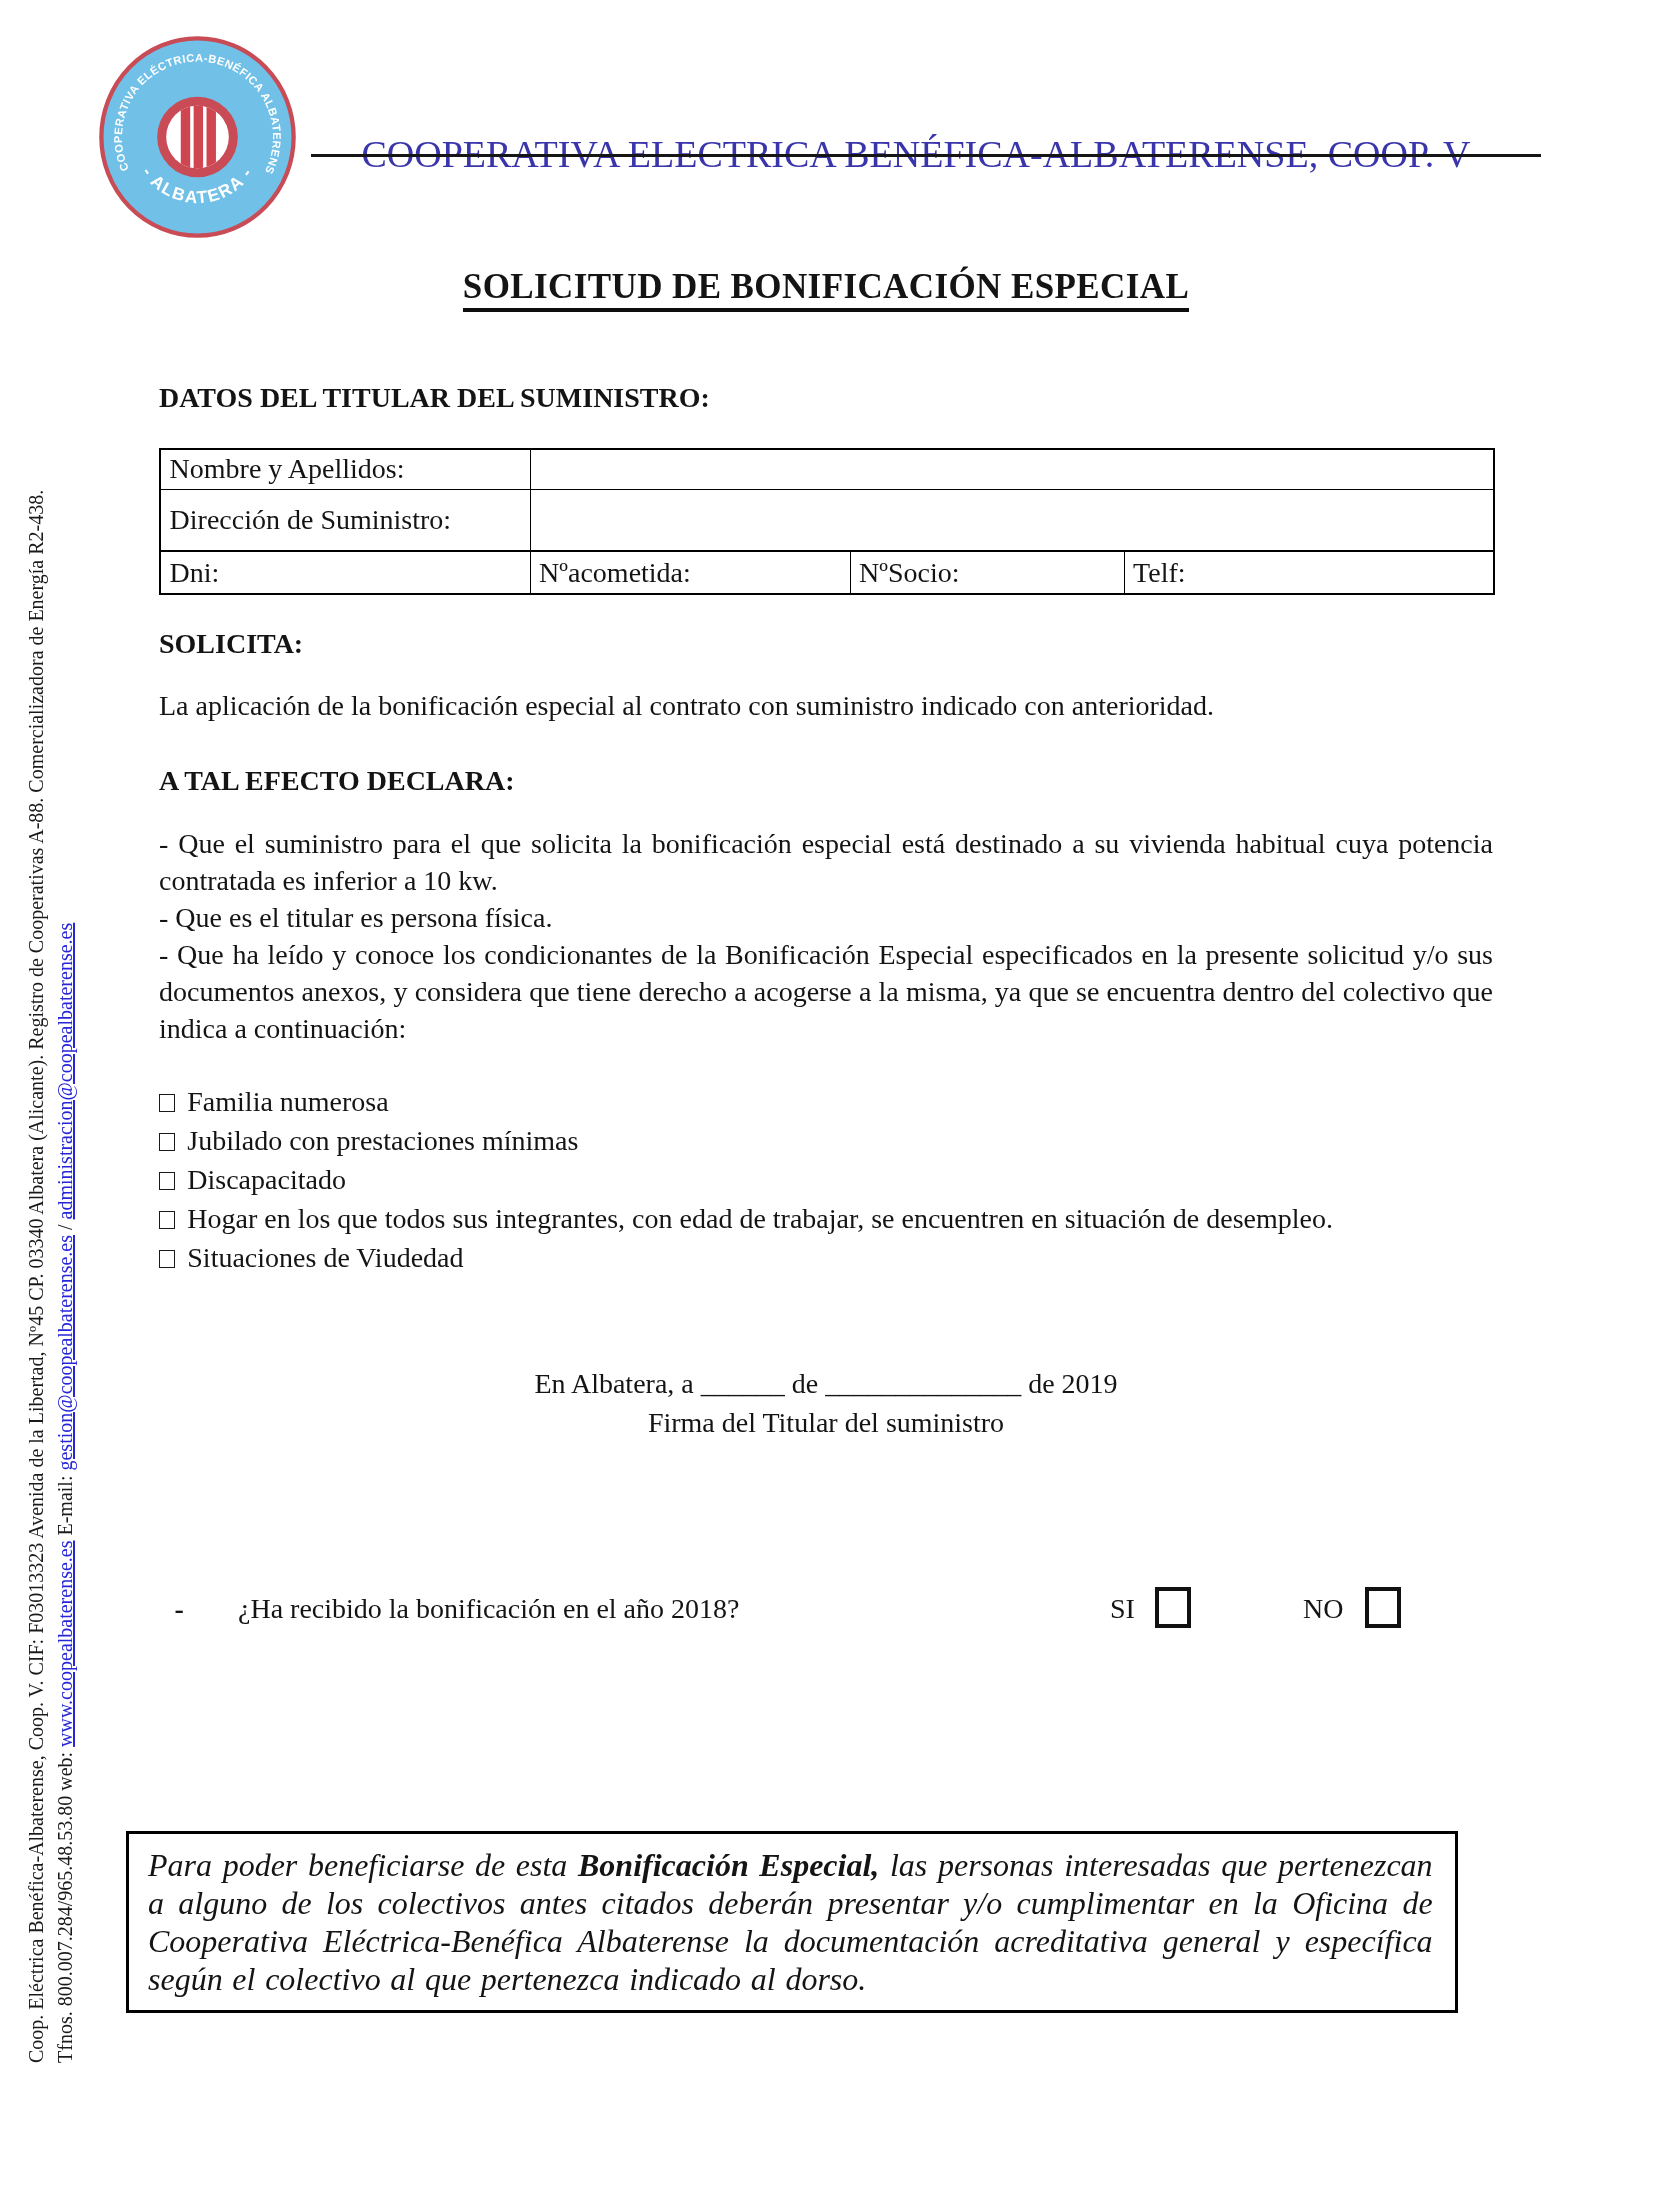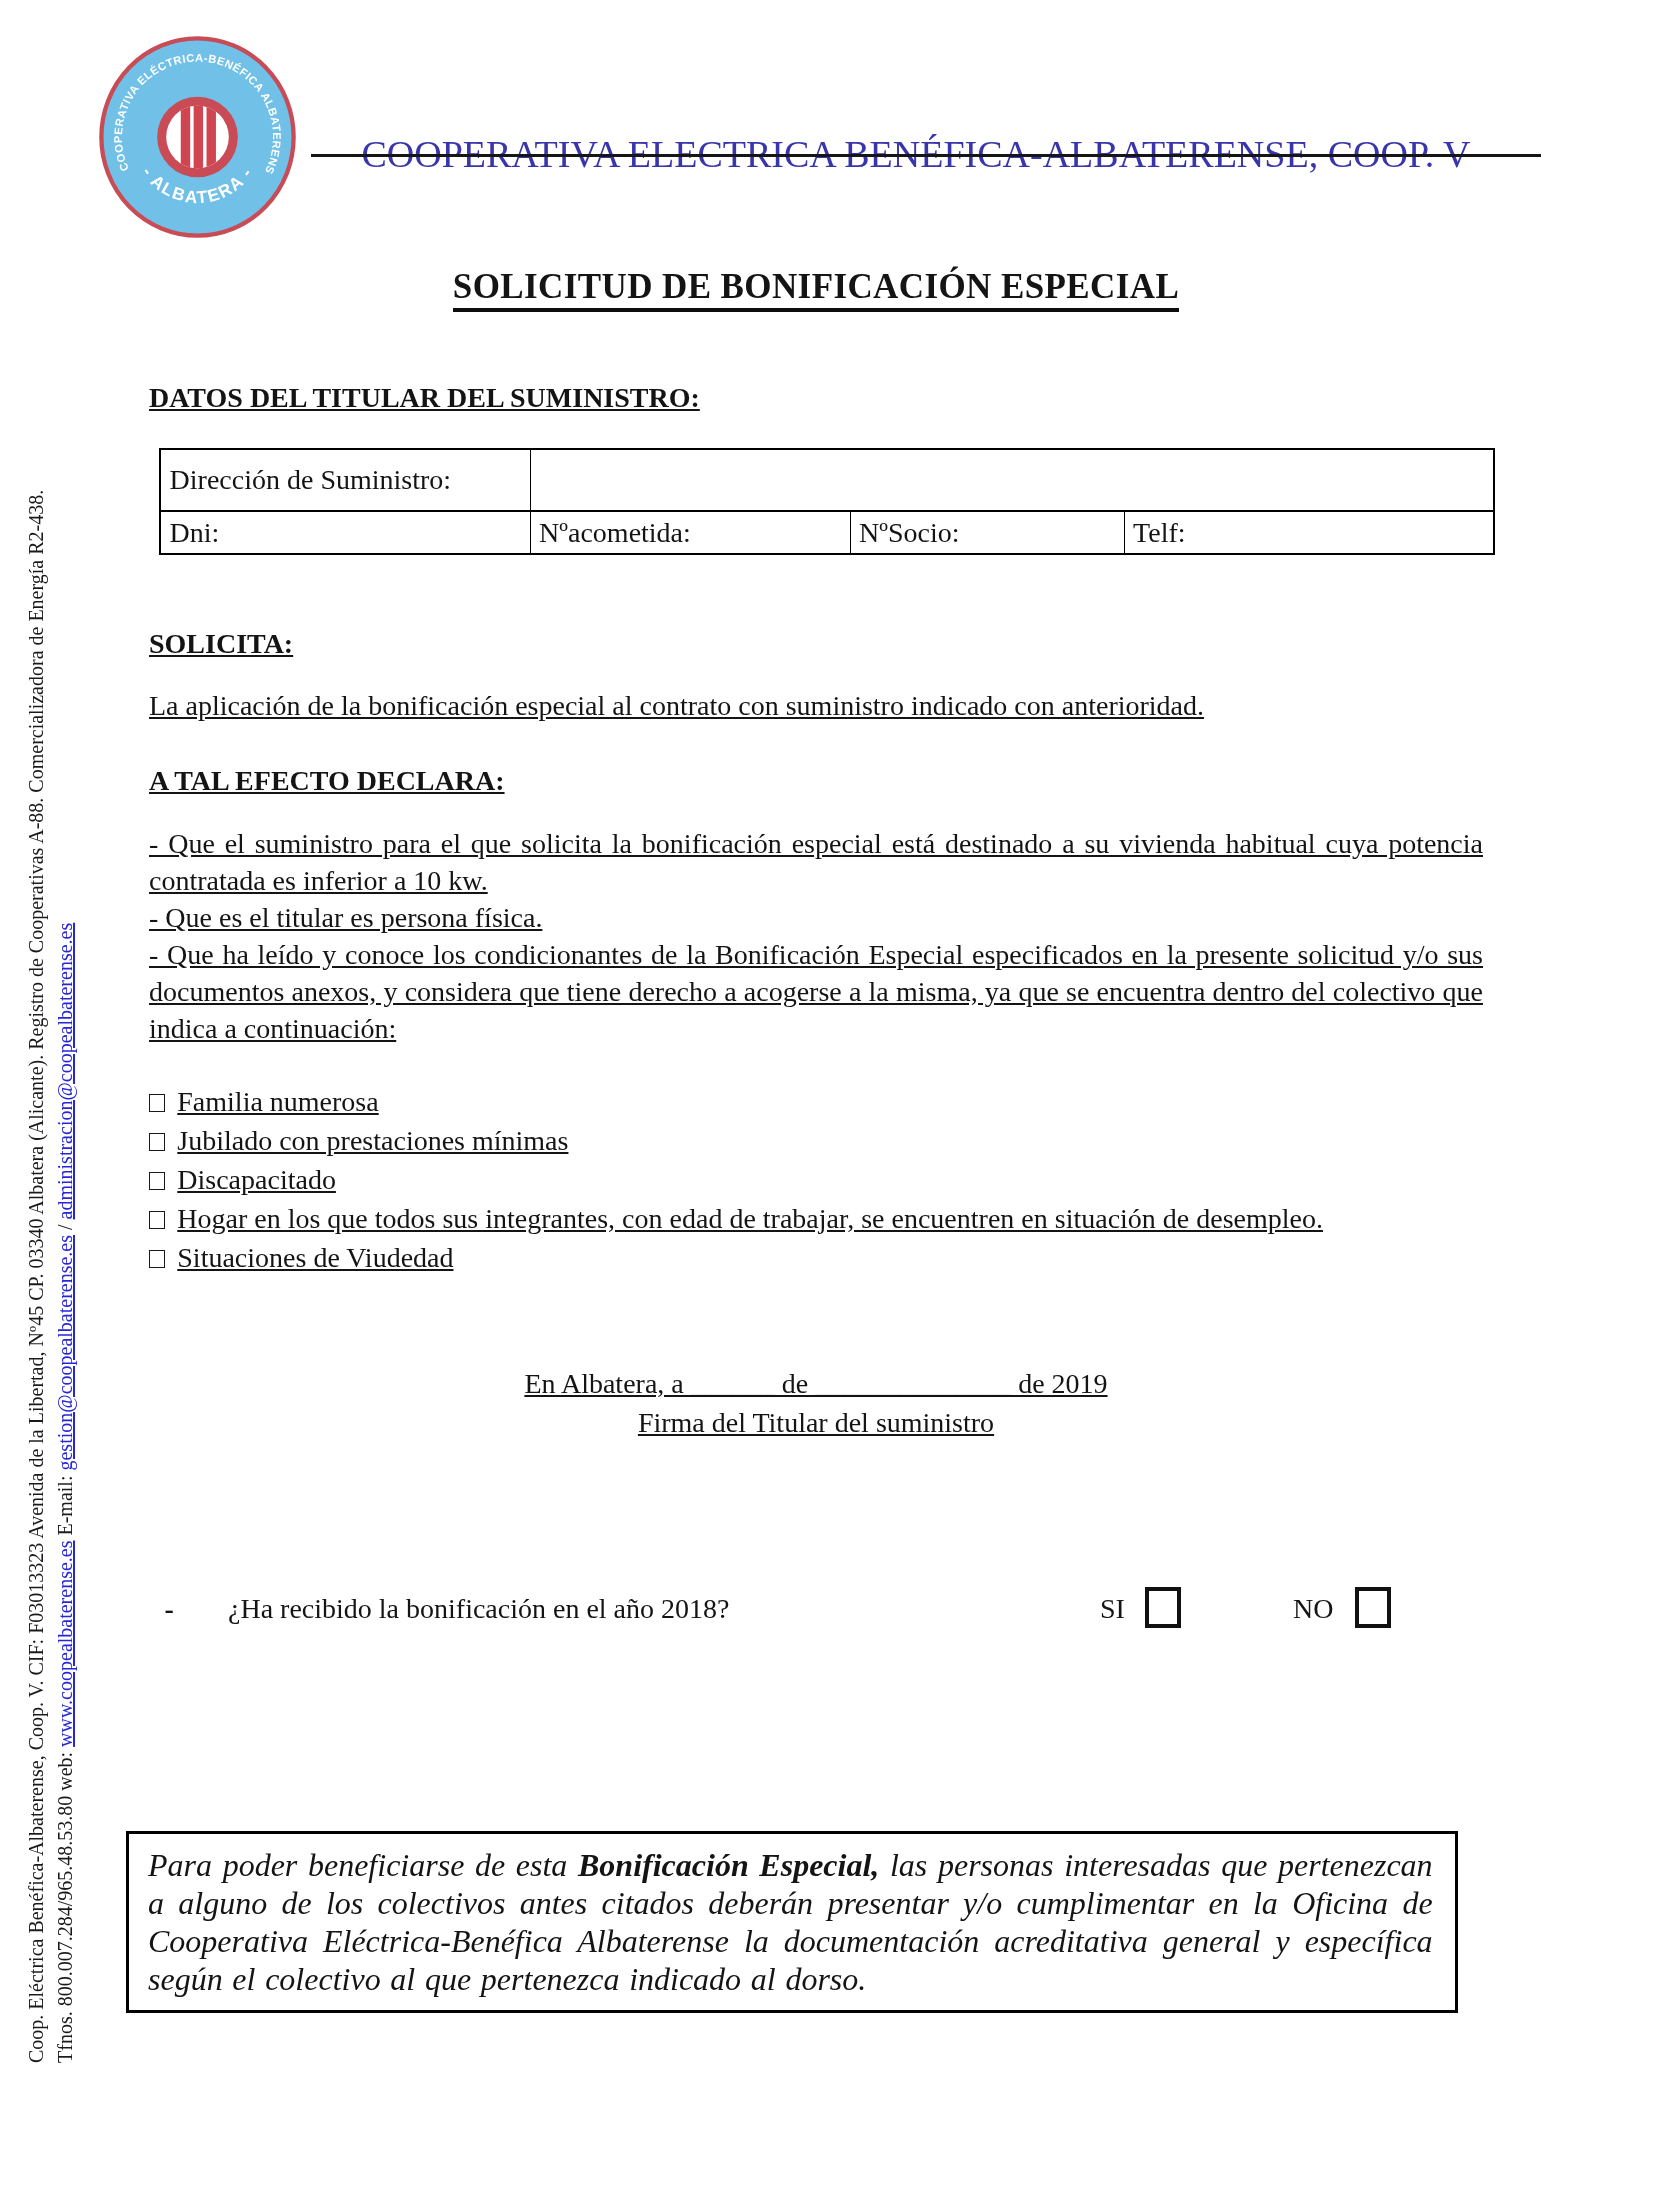--- a/index.html
+++ b/index.html
@@ -13,21 +13,21 @@
   
   .company-title {
     top:96px; left:258px; width:1316px; text-align:center;
     font-size:38px; font-weight:400; color:#3a35ab; letter-spacing:0px;
     font-family:"Liberation Serif", serif;
     margin-top:36px;
   }
   .header-rule { top:154px; left:311px; width:1230px; height:3.4px; background:#161616; }
 
   
-  .content { left:149px; width:1334px; font-size:28px; line-height:37px;text-decoration:underline; }
+  .content { left:159px; width:1334px; font-size:28px; line-height:37px; }
 
   .doc-title-wrap { top:268px; text-align:center; }
   .doc-title {
     display:inline-block; font-size:35px; font-weight:700; letter-spacing:0.4px;
     border-bottom:4.3px solid #0d0d0d; padding-bottom:2.6px;
   }
 
   .section-heading { font-weight:700; font-size:28px; }
   .datos-heading { top:379px; }
 
@@ -130,20 +130,24 @@
 <div class="abs content section-heading datos-heading">DATOS DEL TITULAR DEL SUMINISTRO:</div>
 
 <table class="dtable">
   <colgroup>
       <col style="width:370px">
       <col style="width:320px">
       <col style="width:274px">
       <col style="width:370px">
     </colgroup>
   <tbody>
+  <tr class="r1">
+    <td>Nombre y Apellidos:</td>
+    <td colspan="3"></td>
+  </tr>
   <tr class="r2">
     <td>Dirección de Suministro:</td>
     <td colspan="3"></td>
   </tr>
   <tr class="r3">
     <td>Dni:</td>
     <td>Nºacometida:</td>
     <td>NºSocio:</td>
     <td>Telf:</td>
   </tr>

